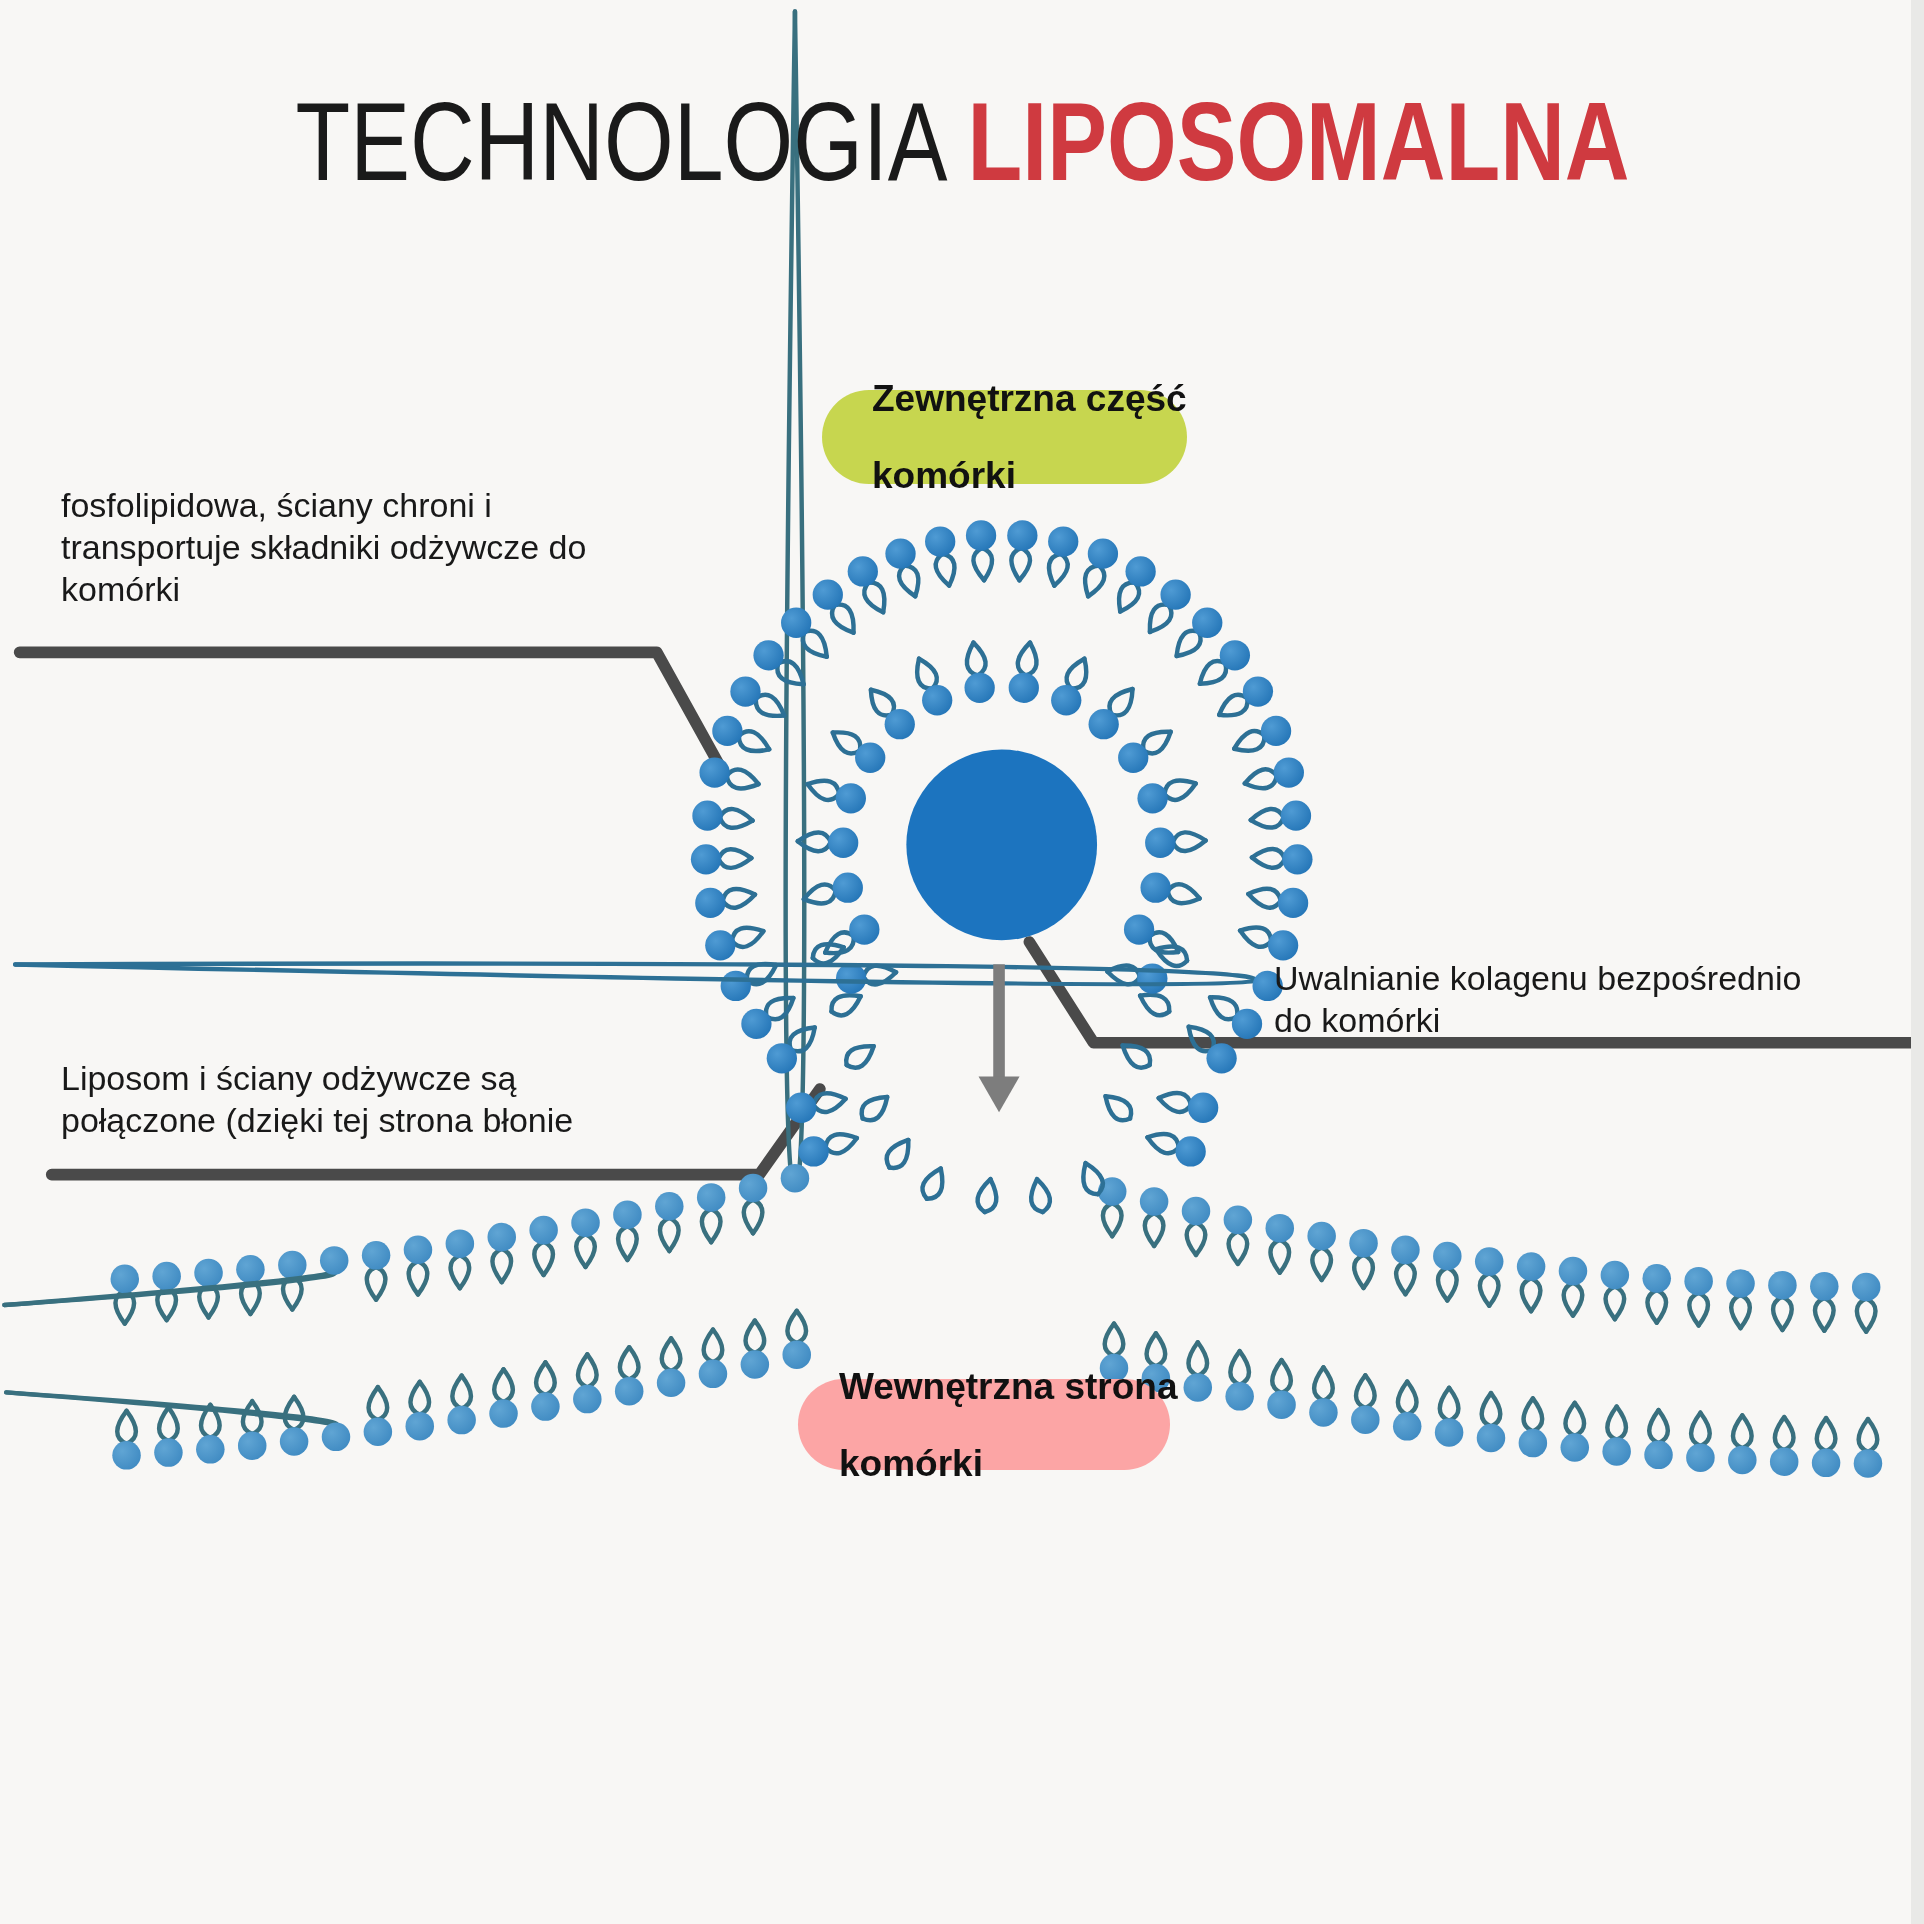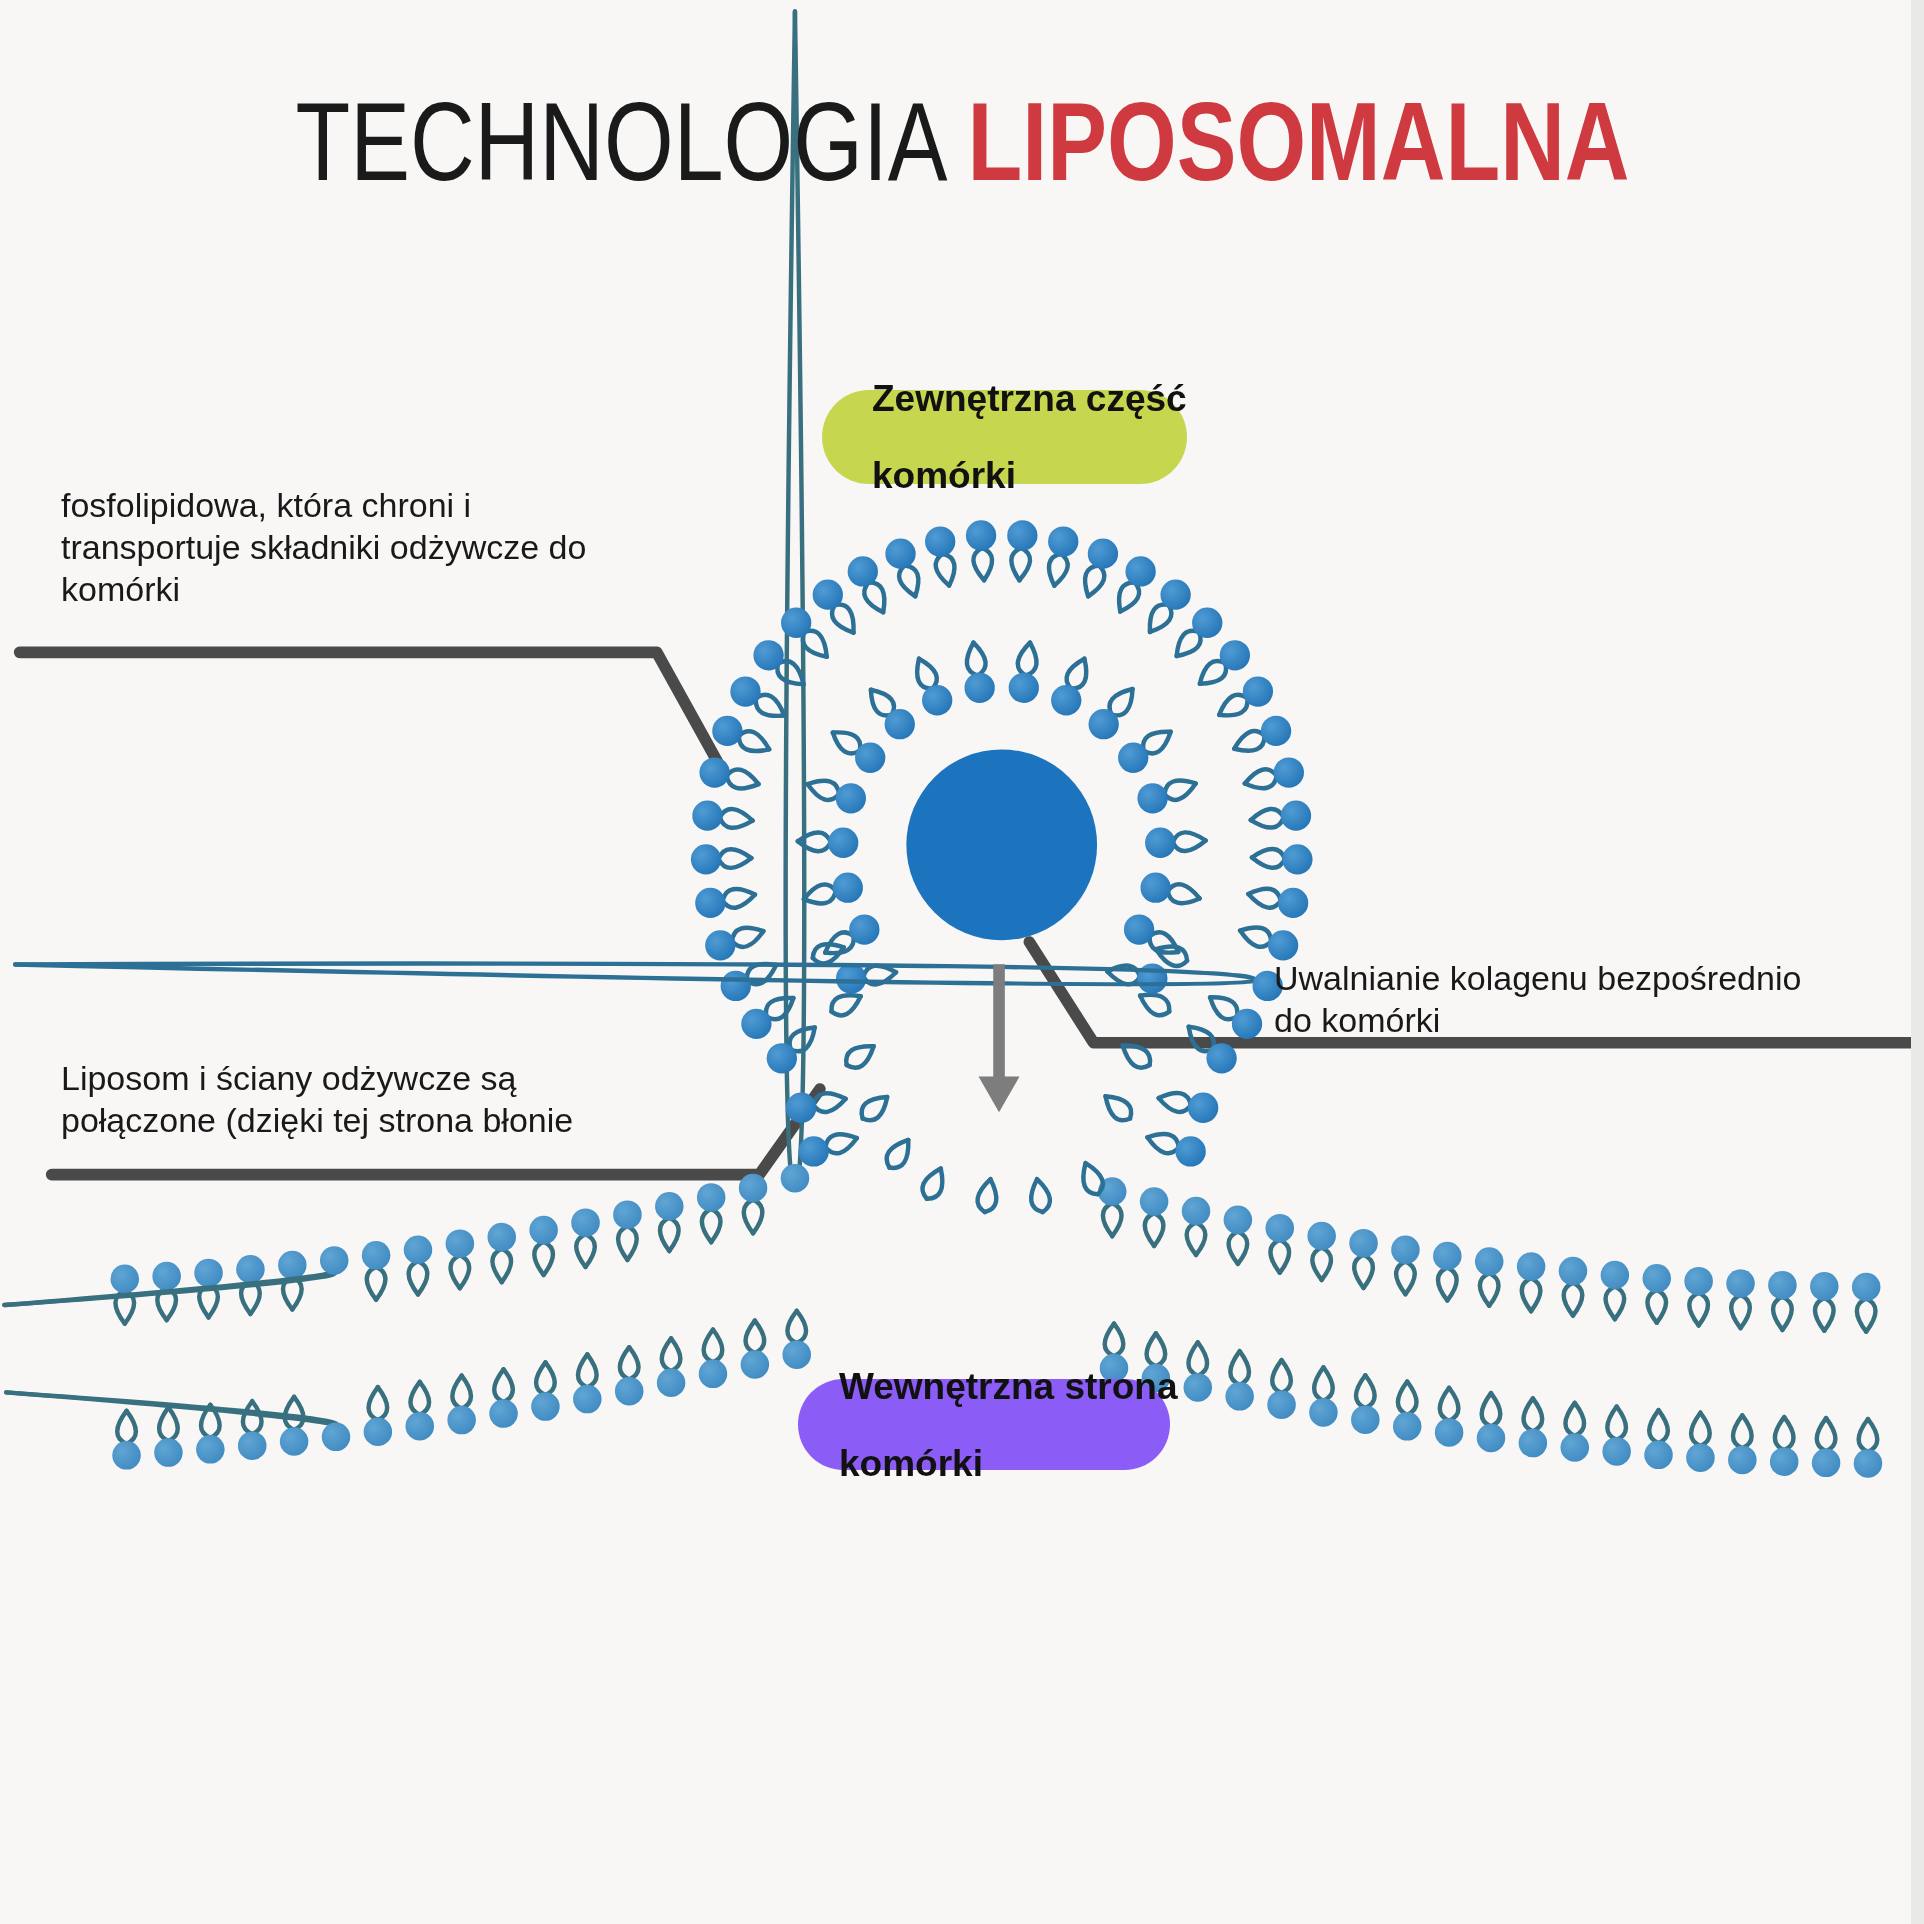--- a/index.html
+++ b/index.html
@@ -475,27 +475,27 @@
 
   <div class="title">
     <span class="t-black">TECHNOLOGIA</span><span> </span><span class="t-red" style="color: rgb(207, 58, 64);">LIPOSOMALNA</span>
   </div>
 
   <div class="badge" id="badge-outer" style="background: rgb(199, 214, 79);">
     <span>Zewnętrzna część</span>
     <span>komórki</span>
   </div>
 
-  <div class="badge" id="badge-inner" style="background: #8b5cf6;">
+  <div class="badge" id="badge-inner" style="background: #fca5a5;">
     <span>Wewnętrzna strona</span>
     <span>komórki</span>
   </div>
 
   <div class="ann" id="ann-membrane">
-    <span>fosfolipidowa, która chroni i</span>
+    <span>fosfolipidowa, ściany chroni i</span>
     <span>transportuje składniki odżywcze do</span>
     <span>komórki</span>
   </div>
 
   <div class="ann" id="ann-fusion">
     <span>Liposom i ściany odżywcze są</span>
     <span>połączone (dzięki tej strona błonie</span>
   </div>
 
   <div class="ann" id="ann-release">

